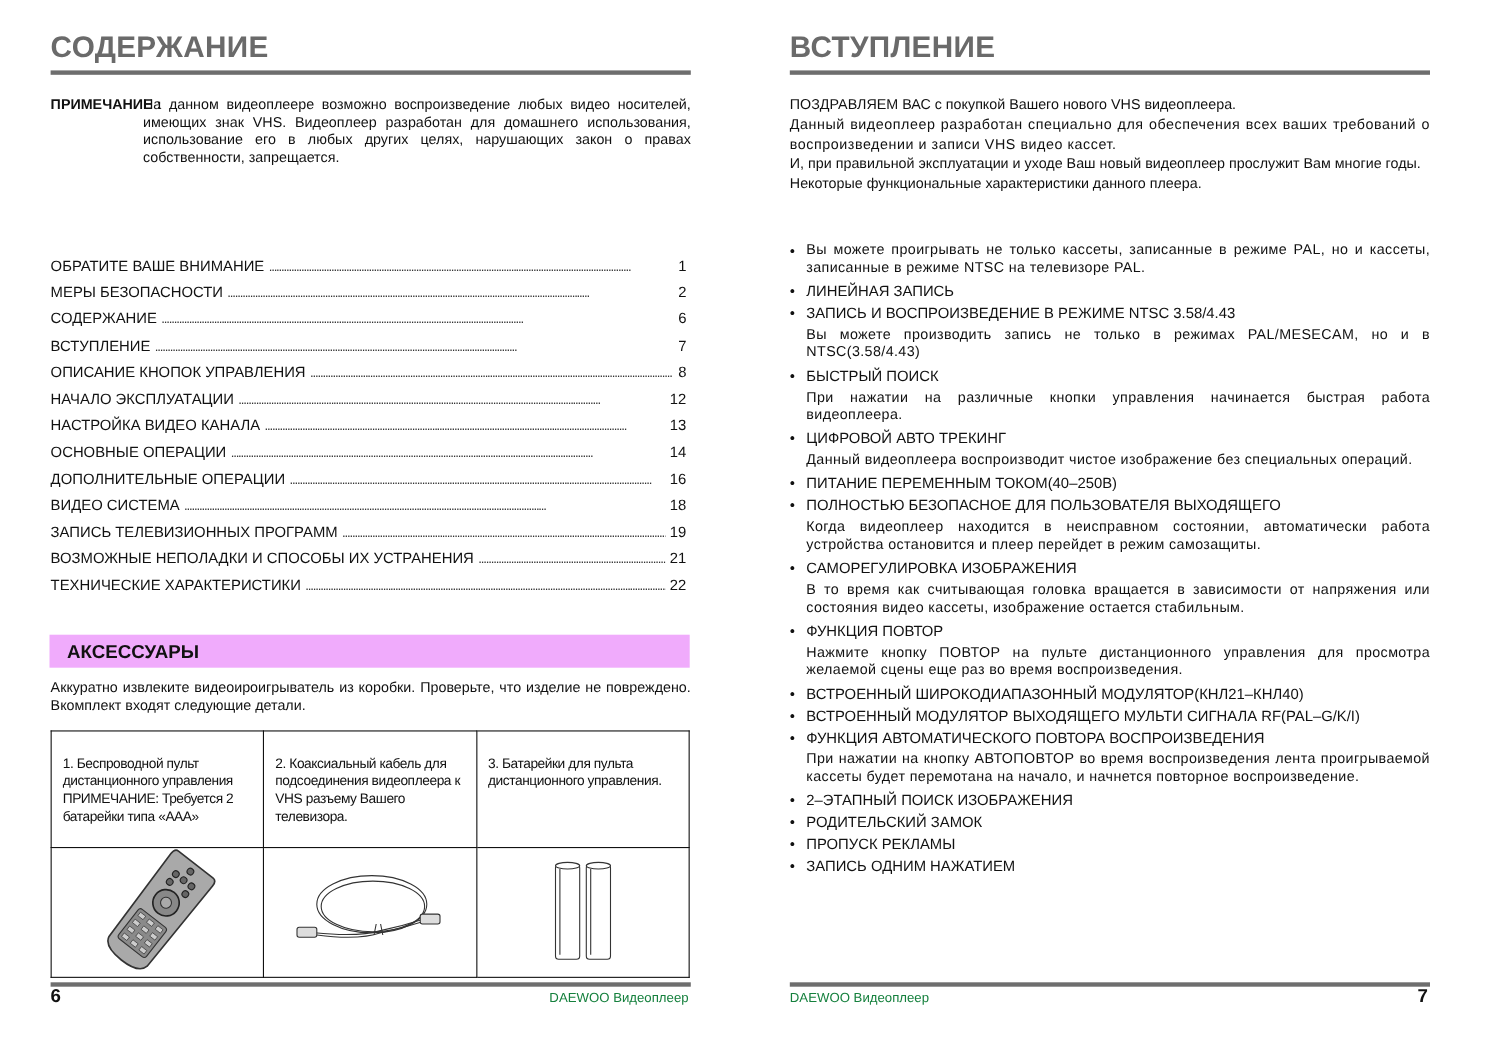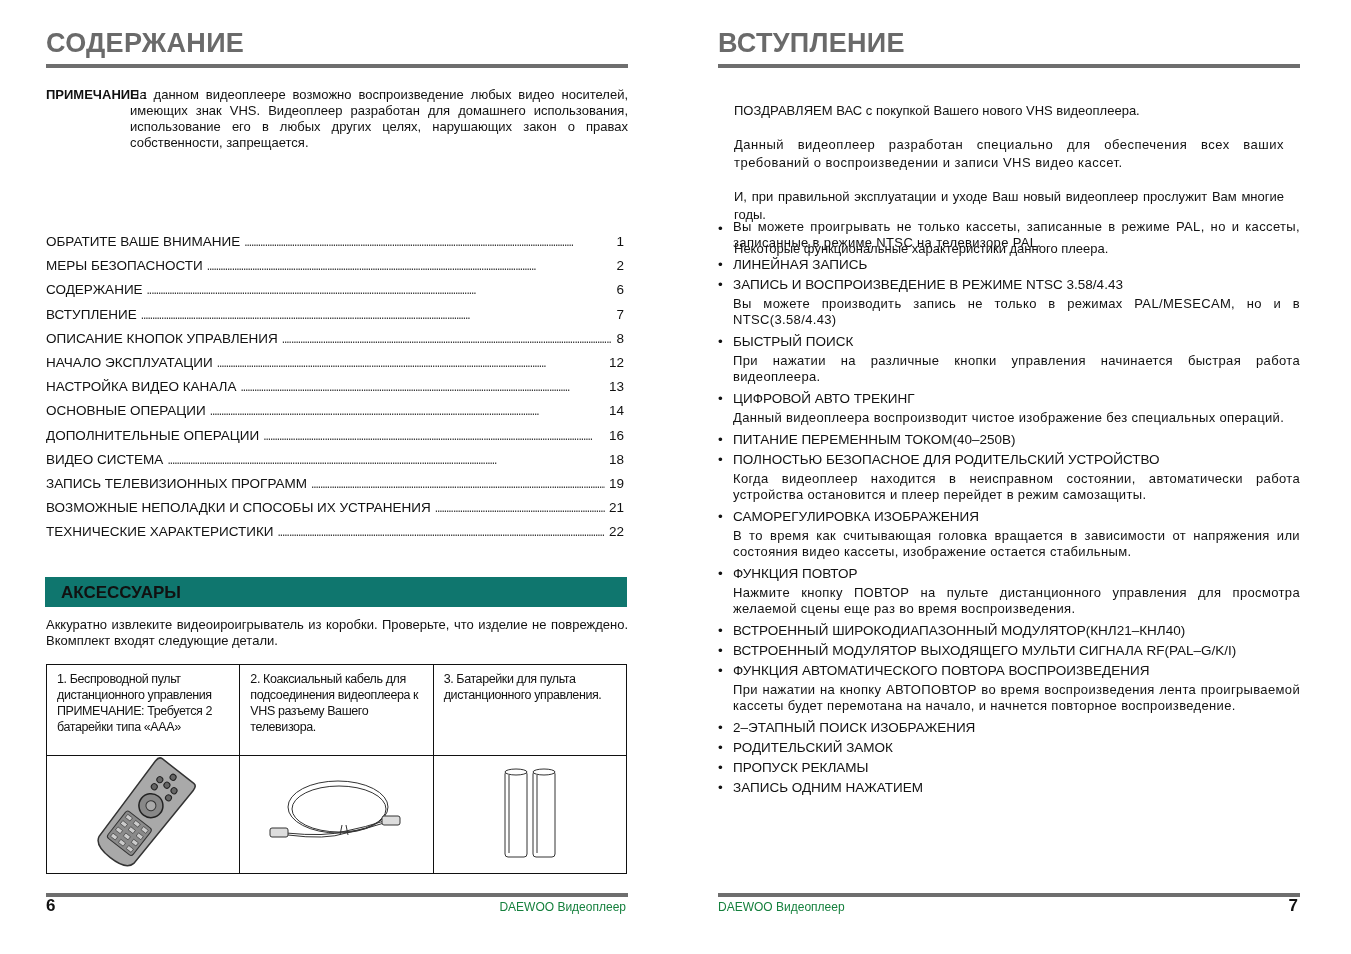--- a/index.html
+++ b/index.html
@@ -12,32 +12,32 @@
   .title-rule { position:absolute; top:64px; left:0; width:582px; height:4px; background:#6e6e6e; }
   .p { font-size:13px; line-height:16px; text-align:justify; margin:0; }
   .note { position:absolute; top:87px; left:0; width:582px; font-size:13px; line-height:16px; }
   .note-label { font-weight:bold; position:absolute; left:0; top:0; }
   .note-text { margin-left:84px; display:block; text-align:justify; }
   .keep { position:absolute; top:156px; left:0; width:582px; letter-spacing:0.2px; }
   .toc { position:absolute; top:234px; left:0; width:578px; }
   .toc-row { display:flex; align-items:baseline; font-size:13.5px; height:24.2px; }
   .toc-dots { flex:1; overflow:hidden; white-space:nowrap; margin:0 4px; color:#333; }
   .toc-dots::before { content:". . . . . . . . . . . . . . . . . . . . . . . . . . . . . . . . . . . . . . . . . . . . . . . . . . . . . . . . . . . . . . . . . . . . . . . . . . . . . . . . . . . . . . . . . . . . . . . . . . . . . . . . . . . . . . . . . . . . . . . . . . . . . . . . . . . . . . . . . . . . . . . . ."; letter-spacing:-2.2px; font-size:12px; }
-  .acc-bar { position:absolute; top:577px; left:-1px; width:582px; height:30px; background:#0f766e; }
+  .acc-bar { position:absolute; top:577px; left:-1px; width:582px; height:30px; background:#f0abfc; }
   .acc-title { position:absolute; left:16px; top:6px; font-size:17px; font-weight:bold; color:#111; }
   .acc-text { position:absolute; top:617px; left:0; width:582px; }
   table.acc { position:absolute; top:664px; left:0; width:581px; border-collapse:collapse; }
-  table.acc td { border:1.5px solid #111; vertical-align:top; padding:6px 8px 4px 10px; font-size:12.5px; line-height:16px; width:33.3%; letter-spacing:-0.4px; }
+  table.acc td { border:1.5px solid #111; vertical-align:top; padding:21px 8px 4px 10px; font-size:12.5px; line-height:16px; width:33.3%; letter-spacing:-0.4px; }
   table.acc tr.text-row td { height:80px; }
   table.acc tr.img-row td { height:113px; padding:0; vertical-align:middle; text-align:center; }
   .foot-rule { position:absolute; top:893px; left:0; width:582px; height:4px; background:#6e6e6e; }
   .page-num { position:absolute; top:896px; font-size:17px; font-weight:bold; }
   .brand { position:absolute; top:900px; font-size:12px; color:#15803d; }
   .intro { position:absolute; top:86px; left:0; width:582px; }
-  .intro p { font-size:13px; line-height:18px; margin:16px; text-align:justify; }
+  .intro p { font-size:13px; line-height:18px; margin:0; text-align:justify; }
   .intro p.w { letter-spacing:0.5px; line-height:18px; }
   .features { position:absolute; top:218px; left:0; width:582px; list-style:none; margin:0; padding:0; }
   .feat { position:relative; padding-left:15px; font-size:13.5px; }
   .feat-head { line-height:20px; display:block; }
   .feat-bullet { position:absolute; left:0; top:0; line-height:20px; }
   .feat-desc { display:block; font-size:13px; line-height:16px; text-align:justify; letter-spacing:0.35px; margin:1px 0 4px 0; }
 </style>
 </head>
 <body>
 
@@ -232,21 +232,21 @@
         <span class="feat-bullet">•</span>
         <span class="feat-head">ЦИФРОВОЙ АВТО ТРЕКИНГ</span>
         <span class="feat-desc">Данный видеоплеера воспроизводит чистое изображение без специальных операций.</span>
       </li>
       <li class="feat">
         <span class="feat-bullet">•</span>
         <span class="feat-head">ПИТАНИЕ ПЕРЕМЕННЫМ ТОКОМ(40–250В)</span>
       </li>
       <li class="feat">
         <span class="feat-bullet">•</span>
-        <span class="feat-head">ПОЛНОСТЬЮ БЕЗОПАСНОЕ ДЛЯ РОДИТЕЛЬСКИЙ УСТРОЙСТВО</span>
+        <span class="feat-head">ПОЛНОСТЬЮ БЕЗОПАСНОЕ ДЛЯ ПОЛЬЗОВАТЕЛЯ ВЫХОДЯЩЕГО</span>
         <span class="feat-desc">Когда видеоплеер находится в неисправном состоянии, автоматически работа устройства остановится и плеер перейдет в режим самозащиты.</span>
       </li>
       <li class="feat">
         <span class="feat-bullet">•</span>
         <span class="feat-head">САМОРЕГУЛИРОВКА ИЗОБРАЖЕНИЯ</span>
         <span class="feat-desc">В то время как считывающая головка вращается в зависимости от напряжения или состояния видео кассеты, изображение остается стабильным.</span>
       </li>
       <li class="feat">
         <span class="feat-bullet">•</span>
         <span class="feat-head">ФУНКЦИЯ ПОВТОР</span>

